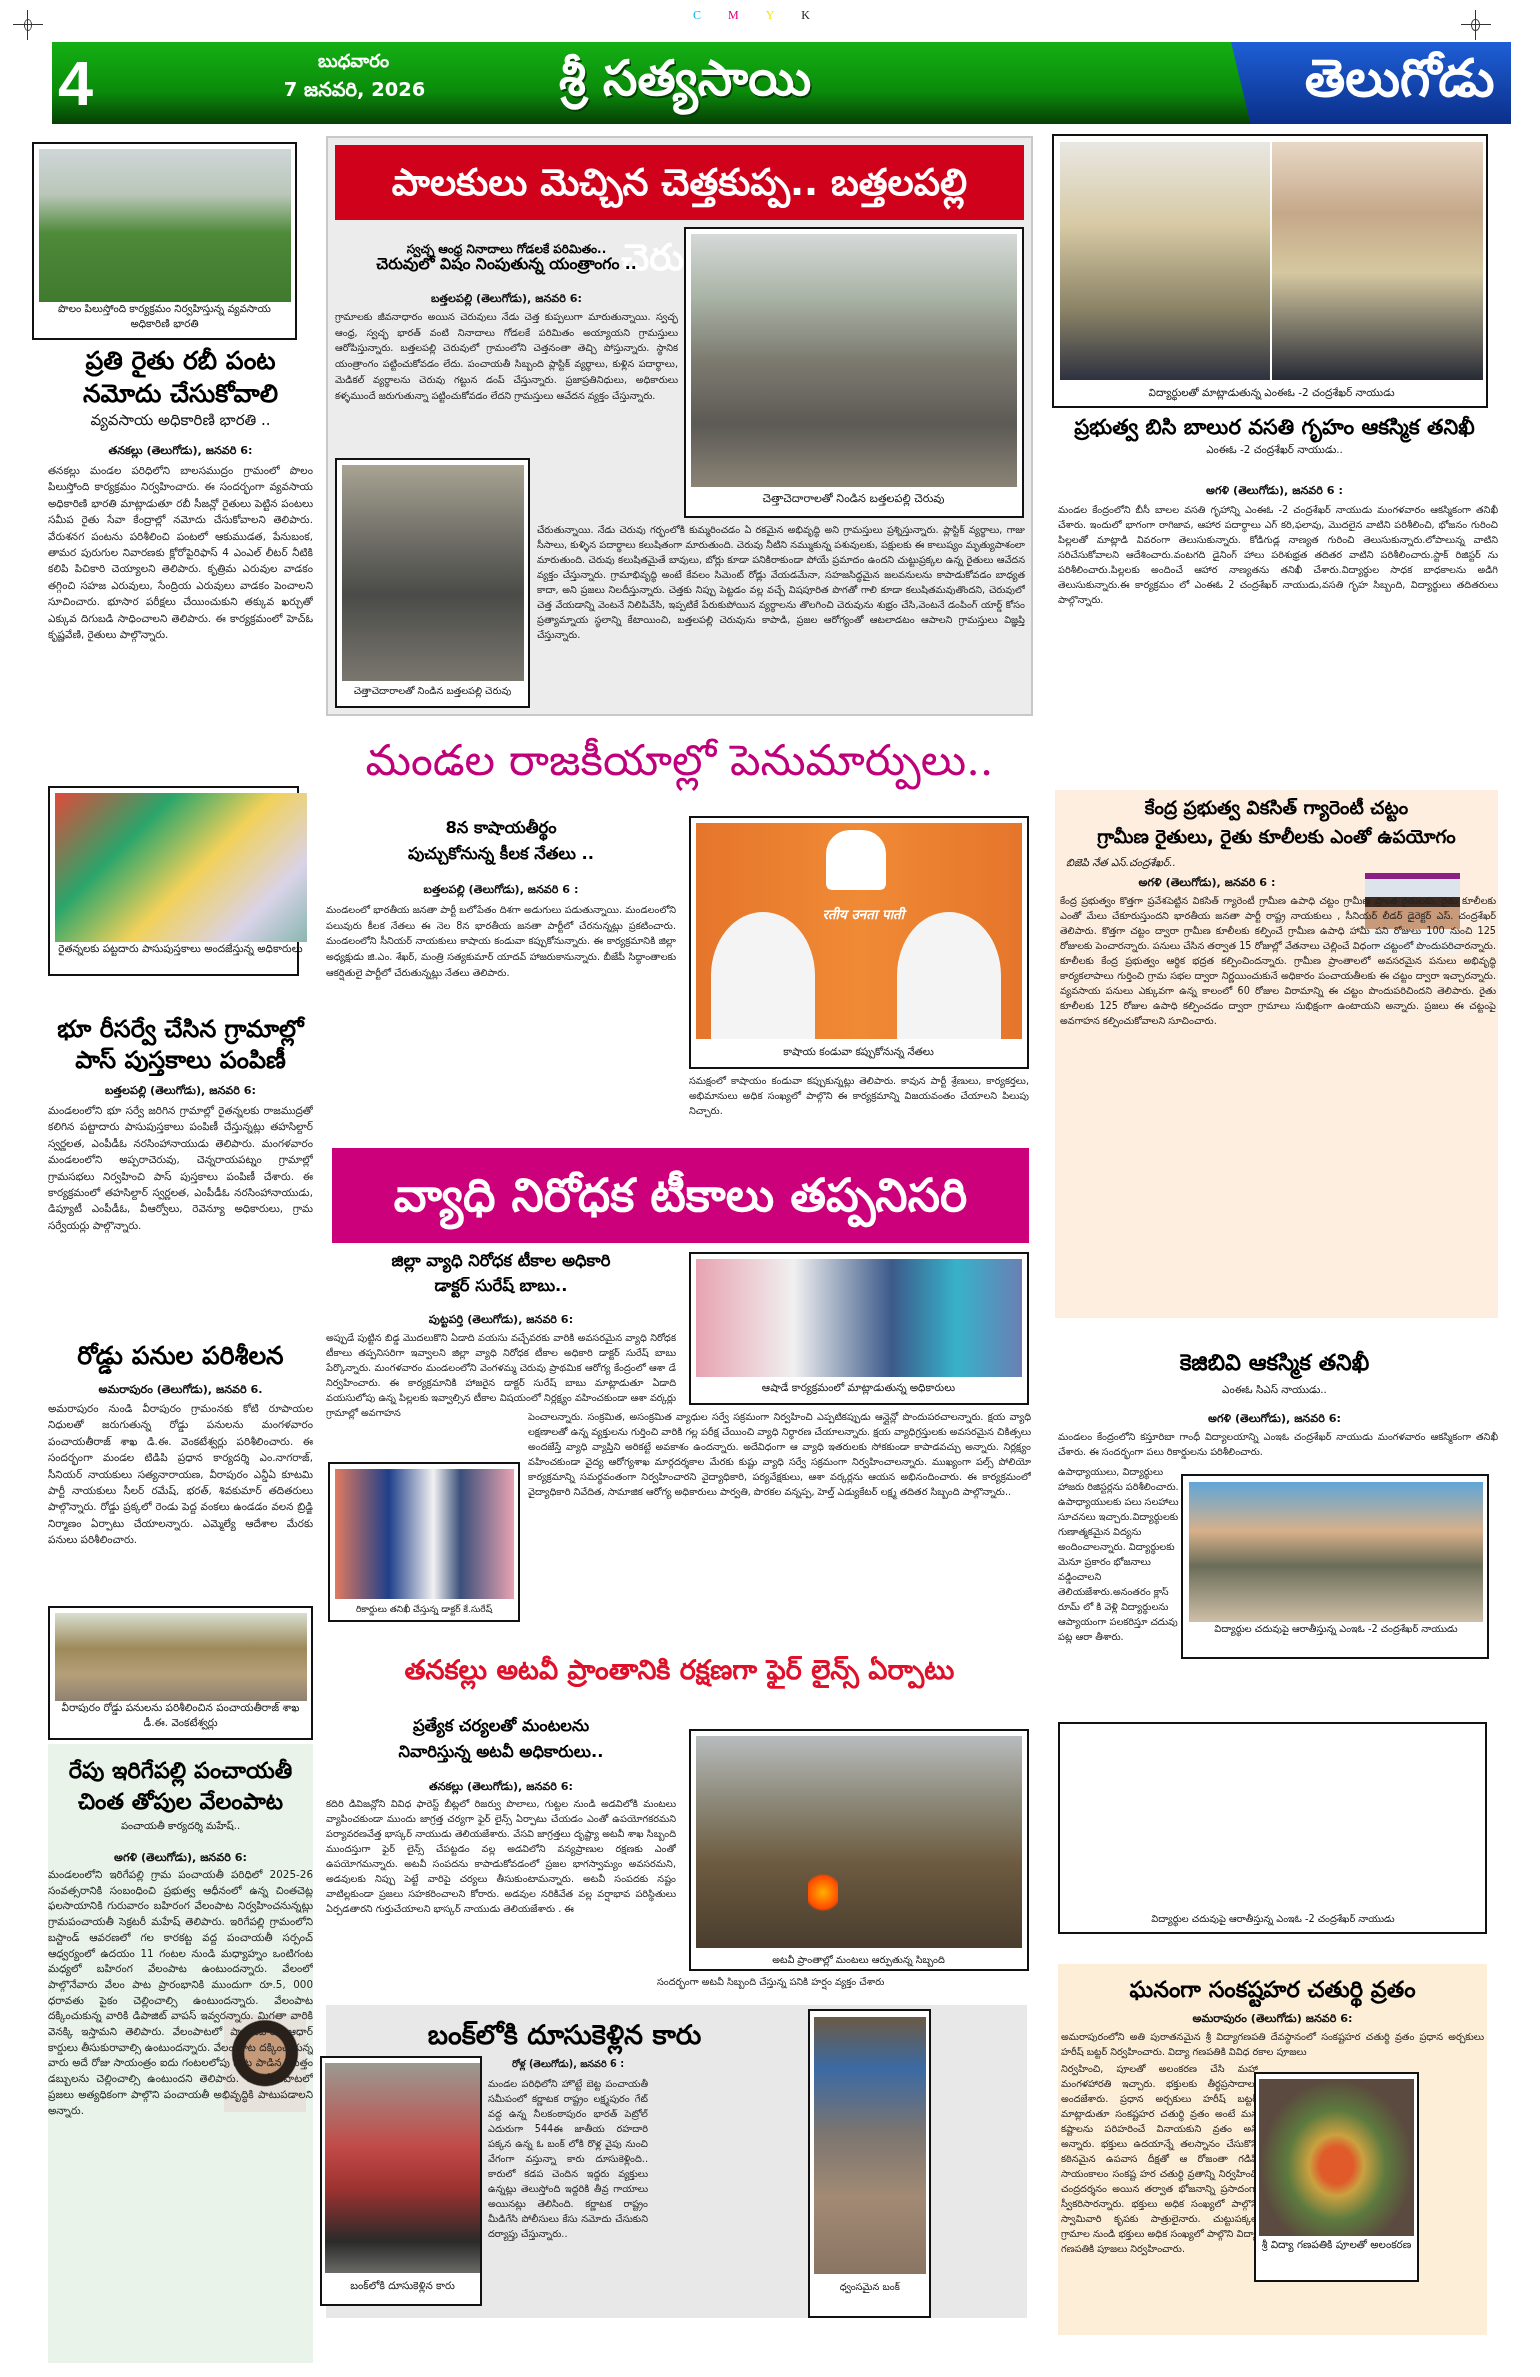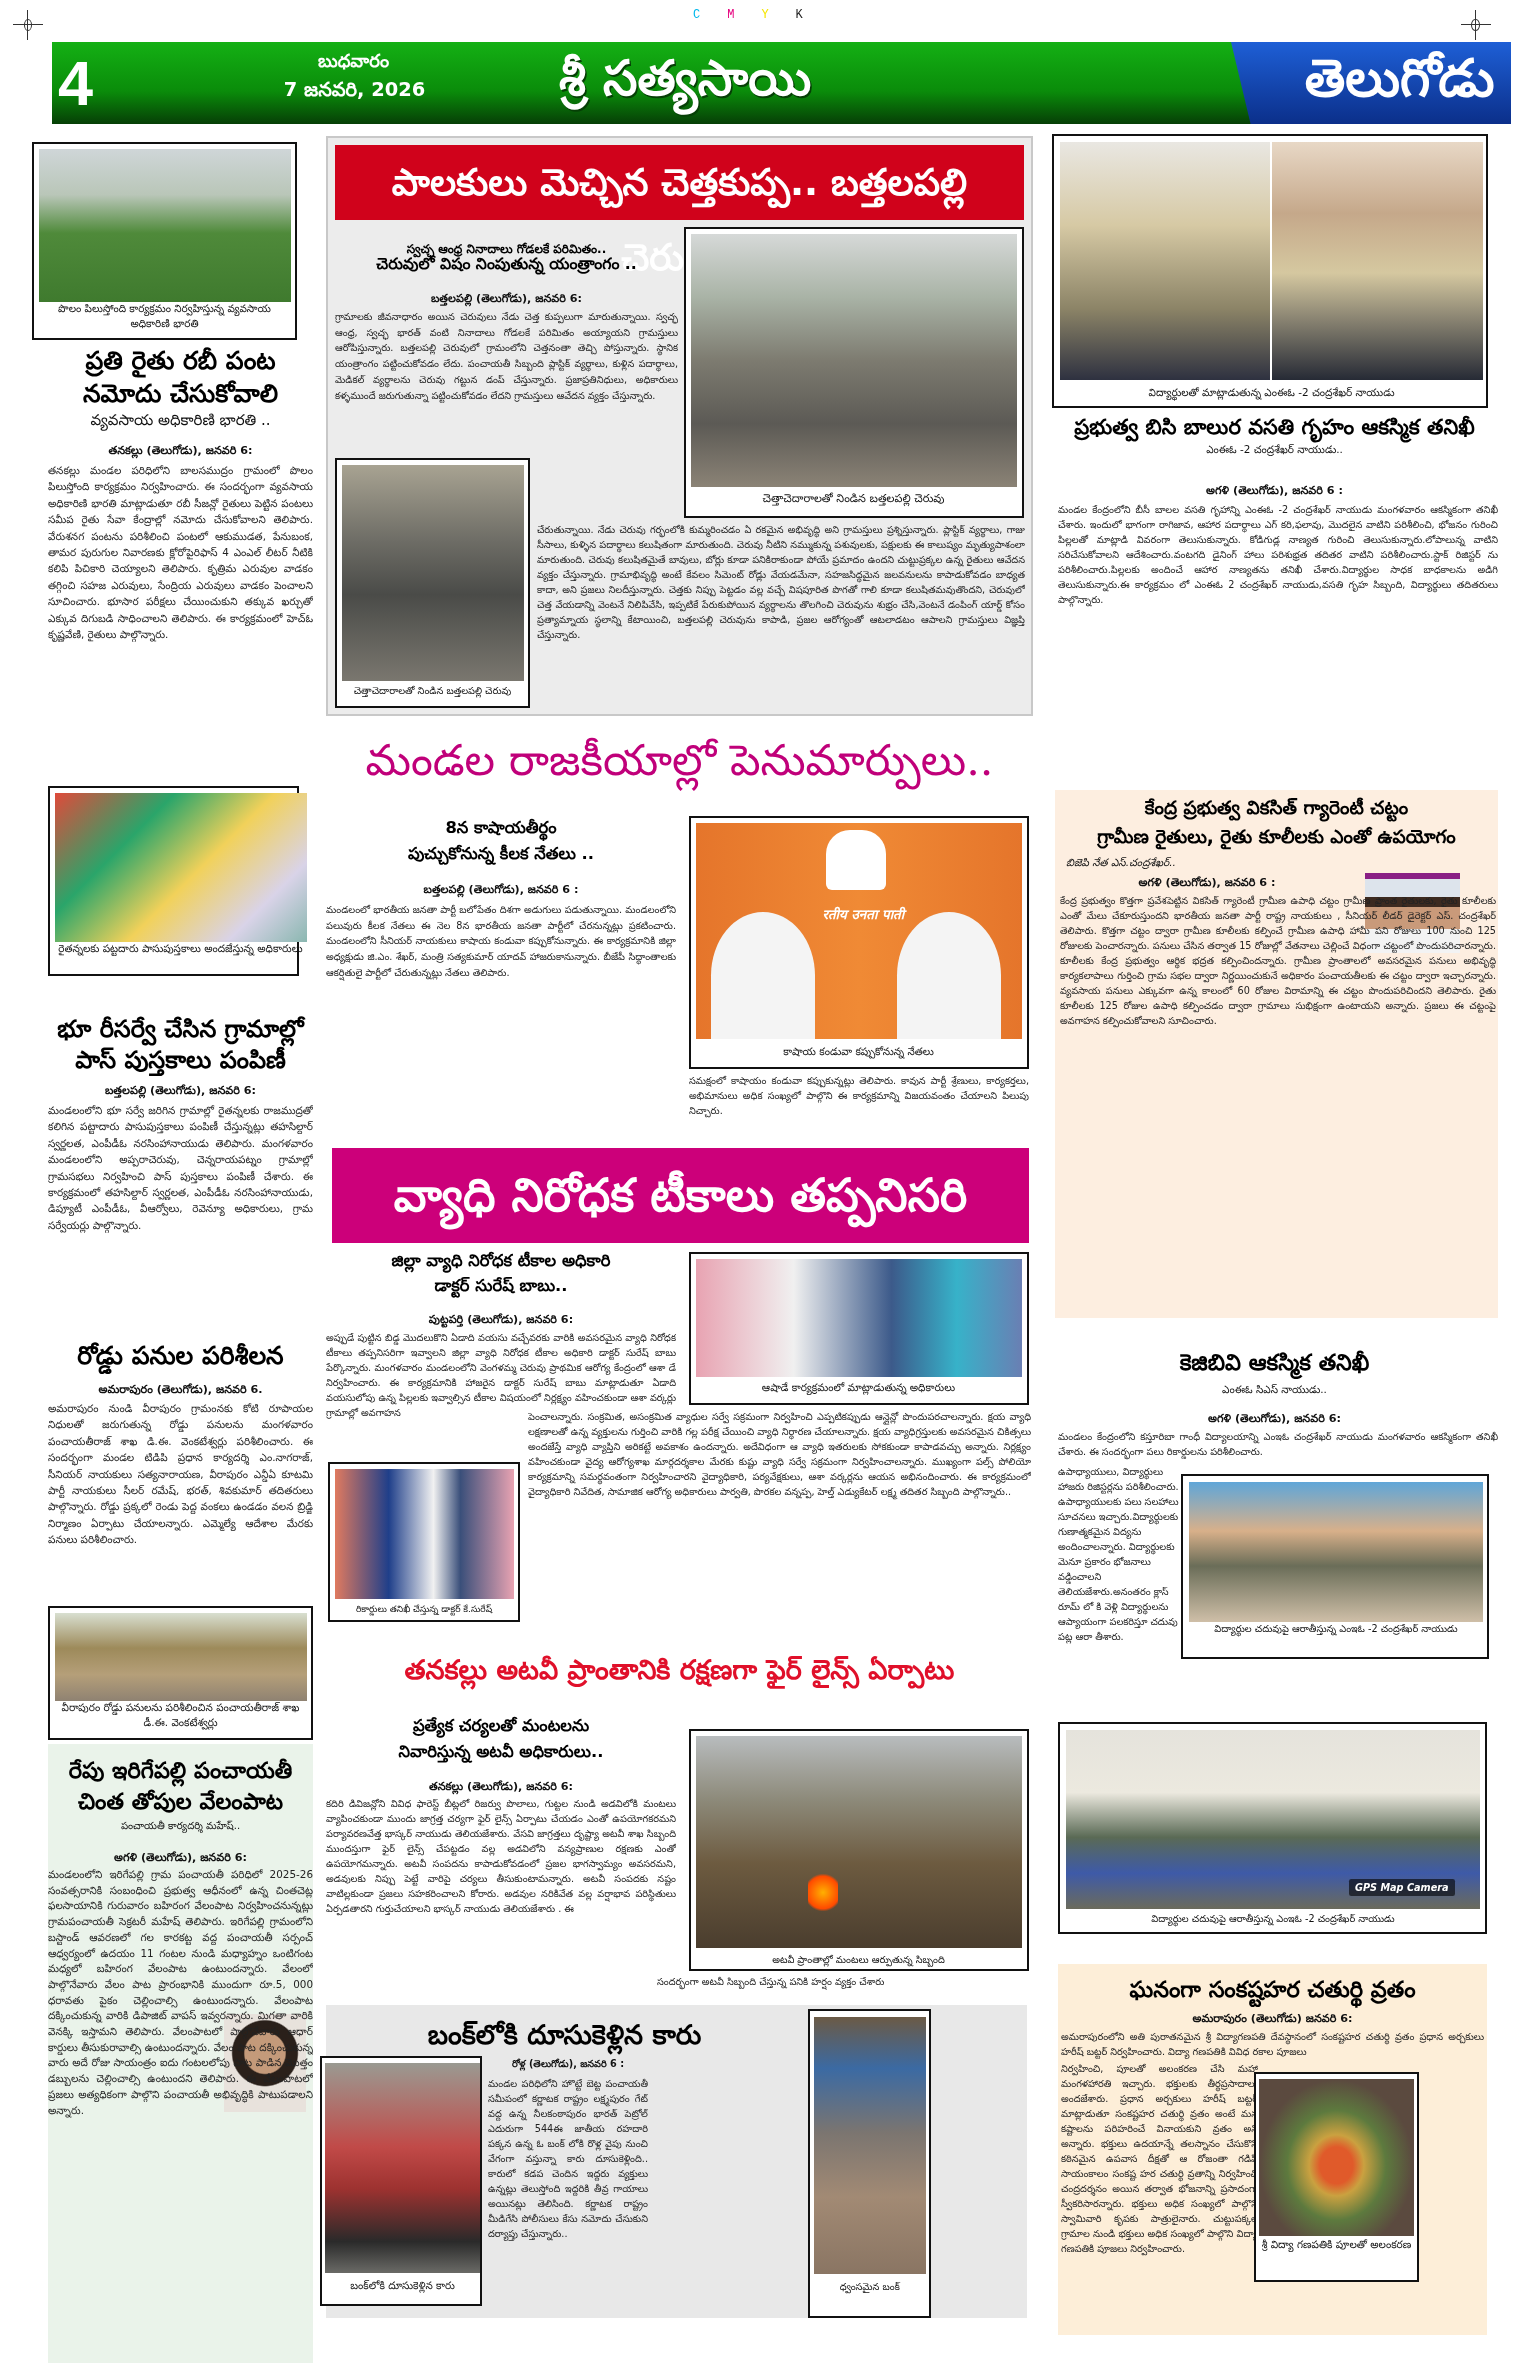--- a/index.html
+++ b/index.html
@@ -1,21 +1,21 @@
 <!DOCTYPE html>
 <html style="font-size:12px"><head>
 <meta charset="utf-8">
 <style>
   * { box-sizing: border-box; margin: 0; padding: 0; }
   body { width: 1541px; height: 2377px; background: #ffffff; font-family: "DejaVu Sans", sans-serif; color: #111; position: relative; overflow: hidden; }
   .regmark { position: absolute; width: 30px; height: 30px; }
   .regmark:before { content: ""; position: absolute; left: 0; top: 14px; width: 30px; height: 0.7px; background: #333; }
   .regmark:after { content: ""; position: absolute; left: 14px; top: 0; width: 0.7px; height: 30px; background: #333; }
   .regmark .ring { position: absolute; left: 10.4px; top: 9px; width: 8.2px; height: 12px; border: 0.7px solid #333; border-radius: 50%; }
-  .cmyk { position: absolute; top: 7.5px; left: 693px; font-family: Liberation Mono, monospace; font-size: 12px; letter-spacing: 27px; }
+  .cmyk { position: absolute; top: 7.5px; left: 693px; font-family: Liberation Serif, serif; font-size: 12px; letter-spacing: 27px; }
   .cmyk span:nth-child(1){color:#00b7eb}.cmyk span:nth-child(2){color:#e6007e}.cmyk span:nth-child(3){color:#f5e600}.cmyk span:nth-child(4){color:#222}
   .masthead { position: absolute; left: 52px; top: 42px; width: 1459px; height: 82px; background: linear-gradient(#14b014, #0a8c0a 60%, #063f06); }
   .masthead .pageno { position: absolute; left: 6px; top: 4.5px; font-size: 63px; font-weight: bold; color: #fff; font-family: "Liberation Sans", sans-serif; }
   .masthead .day { position: absolute; left: 238px; top: 7.5px; width: 127px; text-align: center; color: #fff; font-size: 18px; font-weight: bold; }
   .masthead .date { position: absolute; left: 224px; top: 36px; width: 157px; text-align: center; color: #fff; font-size: 19.4px; font-weight: bold; }
   .masthead .district { position: absolute; left: 507px; top: 7.5px; color: #fff; font-size: 49px; font-weight: bold; text-shadow: 1.5px 1.5px 0 #063f06; }
   .brand { position: absolute; left: 1231px; top: 42px; width: 280px; height: 82px; background: linear-gradient(#1e5fd6, #0b2f8a); clip-path: polygon(0 0, 100% 0, 100% 100%, 7% 100%); }
   .brand span { position: absolute; right: 16.4px; top: 6px; color: #fff; font-size: 52px; font-weight: bold; }
 
   .box { position: absolute; border: 2.2px solid #111; background: #fff; }
@@ -182,23 +182,20 @@
 <div class="headline" style="left:1047px;top:1345px;width:455px;font-size:22.4px;line-height:34px">కెజిబివి ఆకస్మిక తనిఖీ</div>
 <div class="sub" style="left:1047px;top:1383px;width:455px;font-size:10.4px">ఎంఈఓ సిఎస్ నాయుడు..</div>
 <div class="dateline" style="left:1047px;top:1412px;width:455px">అగళి (తెలుగోడు), జనవరి 6:</div>
 <div class="body" style="left:1058px;top:1429px;width:440px;height:31px;font-size:9.7px;line-height:15px">మండలం కేంద్రంలోని కస్తూరిబా గాంధీ విద్యాలయాన్ని ఎంఇఓ చంద్రశేఖర్ నాయుడు మంగళవారం ఆకస్మికంగా తనిఖీ చేశారు. ఈ సందర్భంగా పలు రికార్డులను పరిశీలించారు.</div>
 <div class="body" style="left:1058px;top:1464px;width:125px;height:253px;font-size:9.7px;line-height:15px;text-align:left">ఉపాధ్యాయులు, విద్యార్థులు హాజరు రిజిస్టర్లను పరిశీలించారు. ఉపాధ్యాయులకు పలు సలహాలు సూచనలు ఇచ్చారు.విద్యార్థులకు గుణాత్మకమైన విద్యను అందించాలన్నారు. విద్యార్థులకు మెనూ ప్రకారం భోజనాలు వడ్డించాలని తెలియజేశారు.అనంతరం క్లాస్ రూమ్ లో కి వెళ్లి విద్యార్థులను ఆప్యాయంగా పలకరిస్తూ చదువు పట్ల ఆరా తీశారు.</div>
 <div class="box" style="left:1181px;top:1474px;width:308px;height:185px">
   <div class="photo" style="left:6px;top:6px;width:294px;height:140px;background:linear-gradient(#5fa6d8 0%,#d8b08a 35%,#6a6d58 60%,#cfbfa8 100%)"></div>
   <div class="caption" style="left:6px;top:146px;width:294px;font-size:9.7px;line-height:13.4px">విద్యార్థుల   చదువుపై ఆరాతీస్తున్న ఎంఇఓ -2 చంద్రశేఖర్ నాయుడు</div>
 </div>
 <div class="box" style="left:1058px;top:1722px;width:429px;height:212px">
-  <div class="photo" style="left:6px;top:6px;width:414px;height:179px;background:linear-gradient(#e5e3dc 0%,#ece9df 35%,#5a6a55 60%,#3e5aa8 80%,#6b6b5c 100%)">
-    <div class="gps" style="left:283px;top:149px">GPS Map Camera</div>
-  </div>
   <div class="caption" style="left:6px;top:186px;width:414px;font-size:9.7px">విద్యార్థుల చదువుపై ఆరాతీస్తున్న ఎంఇఓ -2 చంద్రశేఖర్ నాయుడు</div>
 </div>
 
 <div class="beige" style="left:1058px;top:1964px;width:429px;height:371px"></div>
 <div class="headline" style="left:1058px;top:1968px;width:429px;font-size:22.4px;line-height:42px">ఘనంగా సంకష్టహర చతుర్థి వ్రతం</div>
 <div class="dateline" style="left:1058px;top:2012px;width:429px">అమరాపురం (తెలుగోడు) జనవరి 6:</div>
 <div class="body" style="left:1061px;top:2029px;width:423px;height:31px;font-size:9.7px;line-height:15px">అమరాపురంలోని అతి పురాతనమైన శ్రీ విద్యాగణపతి దేవస్థానంలో సంకష్టహర చతుర్థి వ్రతం ప్రధాన అర్చకులు హరీష్ బట్టర్ నిర్వహించారు. విద్యా గణపతికి వివిధ రకాల పూజలు</div>
 <div class="body" style="left:1061px;top:2061px;width:197px;height:270px;font-size:9.7px;line-height:15px">నిర్వహించి, పూలతో అలంకరణ చేసి మహా మంగళహారతి ఇచ్చారు. భక్తులకు తీర్థప్రసాదాలు అందజేశారు. ప్రధాన అర్చకులు హరీష్ బట్టర్ మాట్లాడుతూ సంకష్టహర చతుర్థి వ్రతం అంటే మన కష్టాలను పరిహరించే వినాయకుని వ్రతం అని అన్నారు. భక్తులు ఉదయాన్నే తలస్నానం చేసుకొని కఠినమైన ఉపవాస దీక్షతో ఆ రోజంతా గడిపి సాయంకాలం సంకష్ట హర చతుర్థి వ్రతాన్ని నిర్వహించి చంద్రదర్శనం అయిన తర్వాత భోజనాన్ని ప్రసాదంగా స్వీకరిసారన్నారు. భక్తులు అధిక సంఖ్యలో పాల్గొని స్వామివారి కృపకు పాత్రులైనారు. చుట్టుపక్కల గ్రామాల నుండి భక్తులు అధిక సంఖ్యలో పాల్గొని విద్యా గణపతికి పూజలు నిర్వహించారు.</div>
 <div class="box" style="left:1254px;top:2072px;width:165px;height:210px">
   <div class="photo" style="left:3px;top:4.5px;width:155px;height:157px;background:radial-gradient(ellipse at 50% 55%,#e05a2a 0 15%,#caa140 25%,#5d7a3e 45%,#5b4a3f 70%)"></div>

